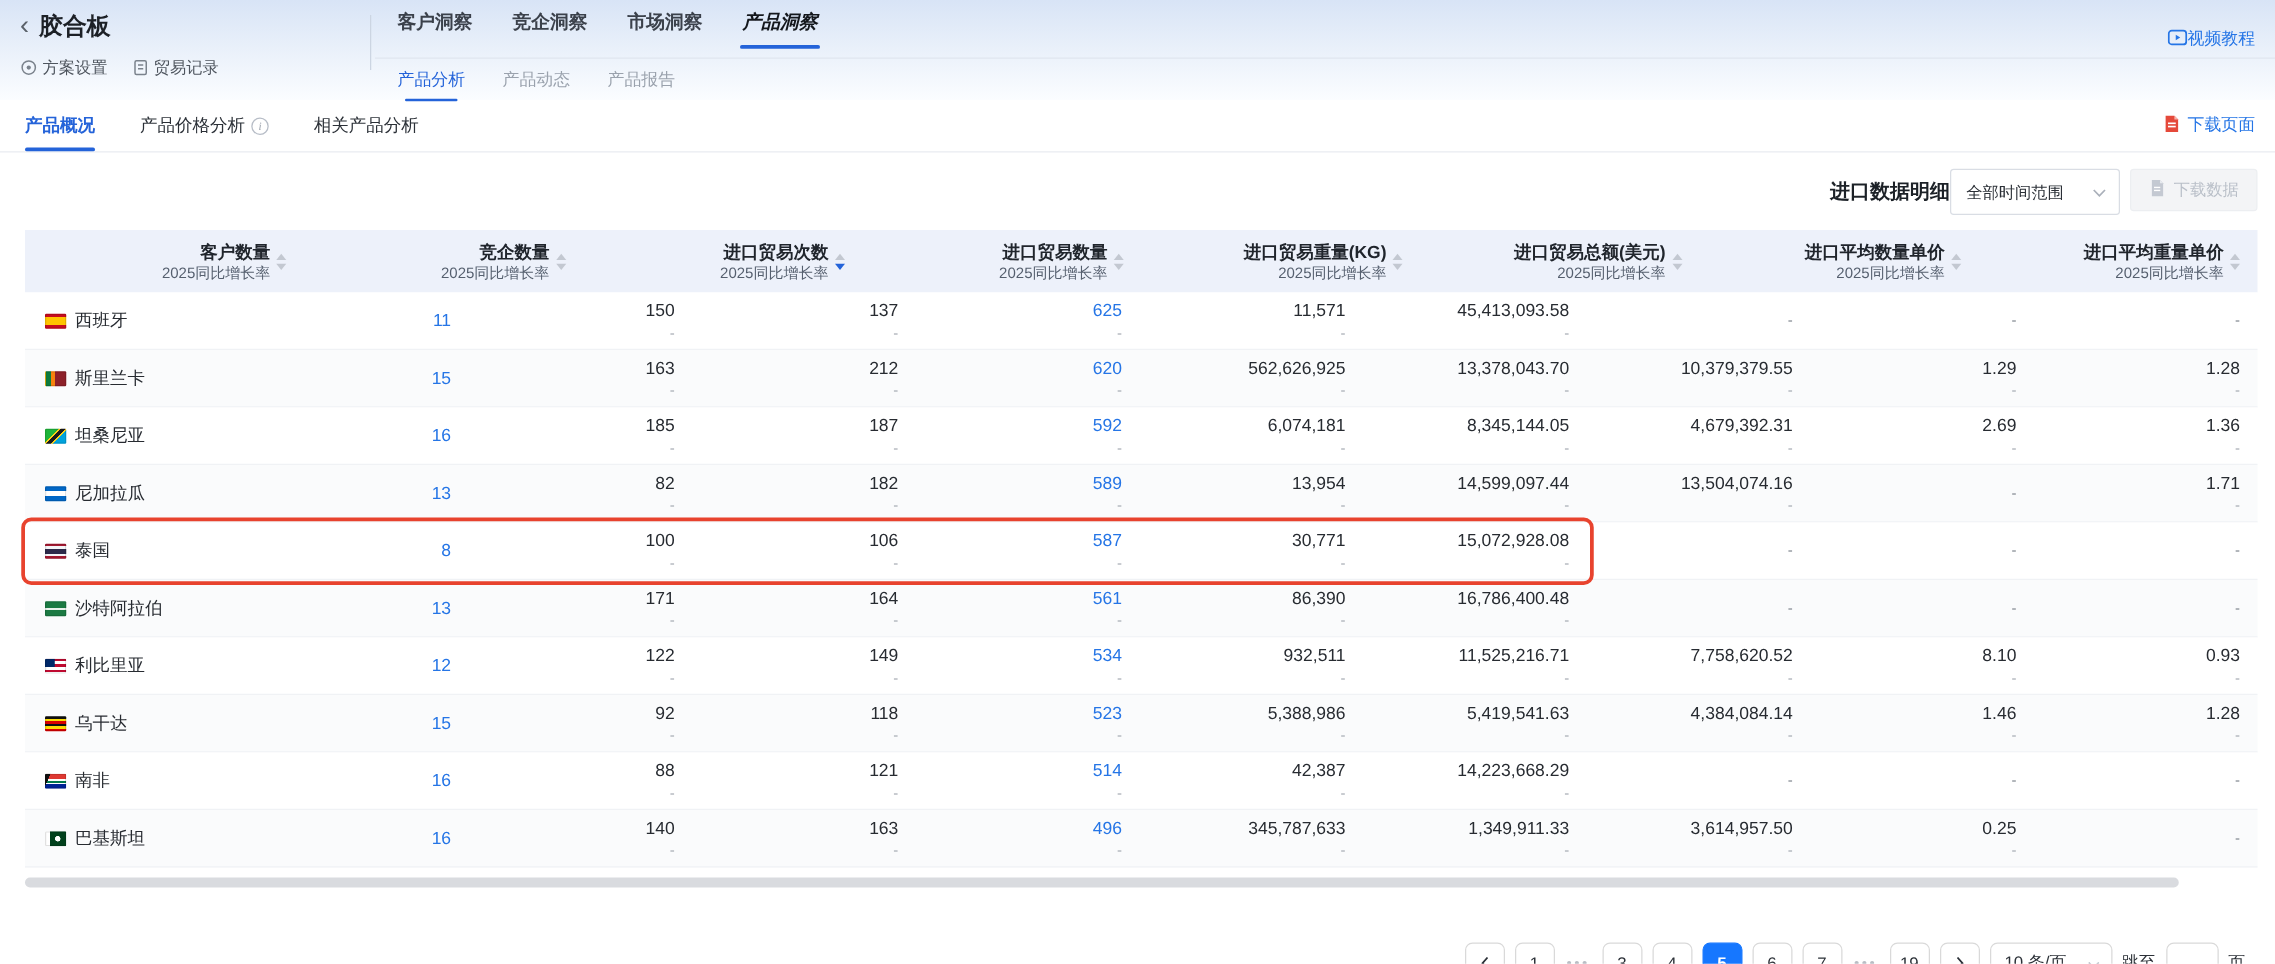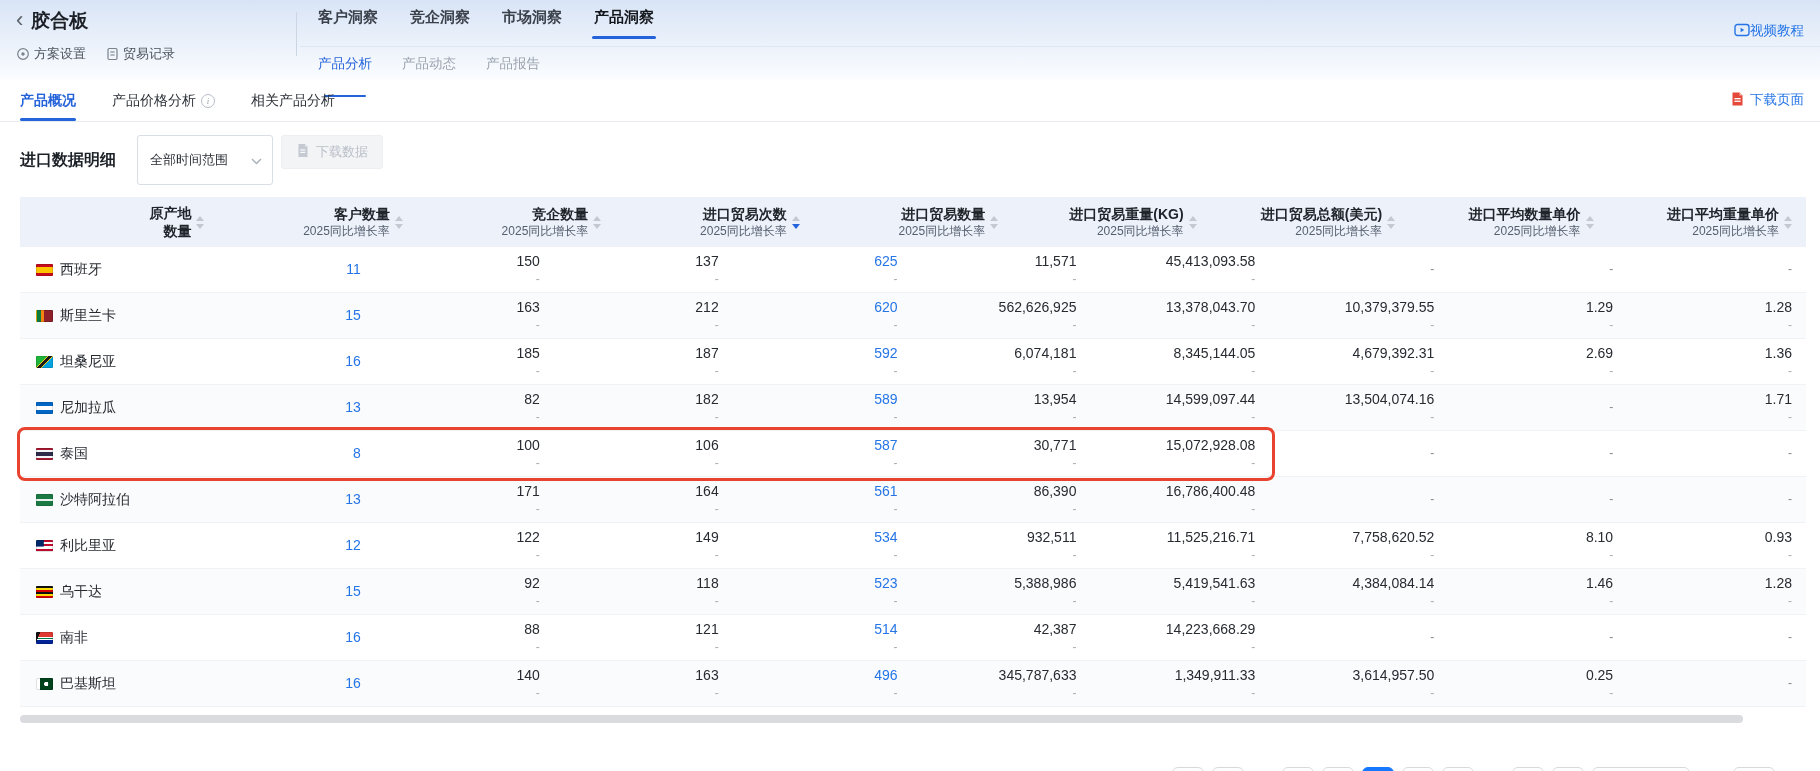--- a/index.html
+++ b/index.html
@@ -15,25 +15,25 @@
   .back{ font-size:22px; color:#5a6169; line-height:22px; cursor:pointer; margin-top:-3px;}
   .page-title{ font-size:19px; font-weight:700; color:#1c2026; }
   .actions-row{ display:flex; gap:20px; margin-top:11px; }
   .hdr-action{ display:flex; align-items:center; gap:4px; font-size:13px; color:#4e555e; cursor:pointer;}
   .hdr-action svg{ display:block; }
   .topbar-divider{ position:absolute; left:296px; top:12px; width:1px; height:44px; background:#ccd5e2; }
   .tabs-line{ position:absolute; left:300px; right:0; top:46px; height:1px; background:#dfe6f0; }
   .topbar-tabs{ position:absolute; left:318px; top:0; }
   .tabs-row{ display:flex; gap:32px; height:46px;align-items:center; }
   .tab{ position:relative; font-size:15px; font-weight:600; color:#3b414b; cursor:pointer; padding-bottom:12px;}
-  .tab.active{ color:#14171c; font-weight:700; }
+  .tab.active{ color:#14171c; font-weight:700;font-style:italic; }
   .tab.active::after{ content:''; position:absolute; left:-2px; right:-2px; bottom:0; height:3px;
     background:var(--accent); border-radius:2px; }
   .subtabs-row{ display:flex; gap:30px; margin-top:9px; }
-  .subtab{ position:relative; font-size:13.5px; color:#9aa2ad; cursor:pointer; padding-bottom:24px;}
+  .subtab{ position:relative; font-size:13.5px; color:#9aa2ad; cursor:pointer; padding-bottom:8px;}
   .subtab.active{ color:var(--accent); }
   .subtab.active::after{ content:''; position:absolute; left:6px; right:6px; bottom:0; height:2px;
     background:var(--accent); border-radius:1px;}
   .topbar-right{ position:absolute; right:16px; top:22px; display:flex; align-items:center; gap:0;
     color:var(--link); font-size:13.5px; cursor:pointer; }
 
   
   .nav2{ height:42px; border-bottom:1px solid #e9ecf1; display:flex; align-items:center;
     padding:0 16px 0 20px; background:#fff; }
   .nav2-items{ display:flex; gap:36px; height:100%; }
@@ -43,24 +43,24 @@
   .nav2-item.active::after{ content:''; position:absolute; left:0; right:0; bottom:0; height:3px;
     background:var(--accent); border-radius:2px;}
   .info-dot{ width:14px; height:14px; border:1px solid #b7bdc7; border-radius:50%; color:#9aa1ab;
     font-size:9px; display:inline-flex; align-items:center; justify-content:center;
     font-family:"Liberation Serif",serif; font-style:italic; }
   .download-page{ margin-left:auto; display:flex; align-items:flex-start; gap:5px; color:var(--link);
     font-size:13.5px; cursor:pointer; }
 
   
   .content{ padding:0 14px 0 20px; }
-  .section-head{ display:flex; align-items:center; justify-content:flex-start; margin:13px 0 12px;gap:21px; }
+  .section-head{ display:flex; align-items:center; justify-content:flex-end; margin:13px 0 12px; }
   .section-title{ font-size:16px; font-weight:700; color:#1c2127; }
   .controls{ display:flex; gap:8px; }
-  .select-box{ width:136px; height:50px; background:#fff; border:1px solid #d9dde4; border-radius:3px;
+  .select-box{ width:136px; height:37px; background:#fff; border:1px solid #d9dde4; border-radius:3px;
     display:flex; align-items:center; justify-content:space-between; padding:0 10px 0 12px;
     font-size:13px; color:#2b3037; cursor:pointer; }
   .dl-btn{ height:34px; padding:0 14px; background:#f3f4f6; border:1px solid #eceef1; border-radius:3px;
     display:flex; align-items:center; gap:6px; font-size:13px; color:#b9bfc8; cursor:not-allowed; }
 
   
   .table-wrap{ position:relative; }
   .thead{ display:flex; height:50px; background:#edf1fa; }
   .th{ display:flex; align-items:center; justify-content:flex-end; padding-right:14px; }
   .th.c1{ justify-content:flex-start; padding-left:16px; }
@@ -226,30 +226,20 @@
         </span>
         <span>下载数据</span>
       </button>
     </div>
   </div>
 
   <div class="table-wrap">
     <div class="thead" id="thead">
         <div class="th cx">
           <div class="labels">
-            <div class="lab">原产地</div>
-            <div class="lab">数量</div>
-          </div>
-          <div class="carets">
-            <span class="caret-up"></span>
-            <span class="caret-down"></span>
-          </div>
-        </div>
-        <div class="th cx">
-          <div class="labels">
             <div class="lab">客户数量</div>
             <div class="growth">2025同比增长率</div>
           </div>
           <div class="carets">
             <span class="caret-up"></span>
             <span class="caret-down"></span>
           </div>
         </div>
         <div class="th cx">
           <div class="labels">

